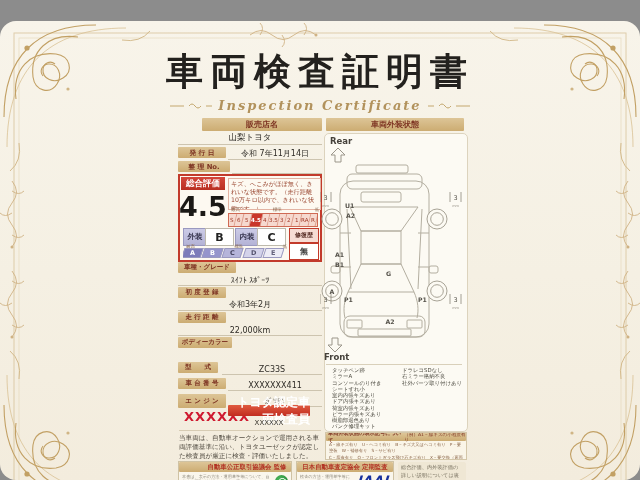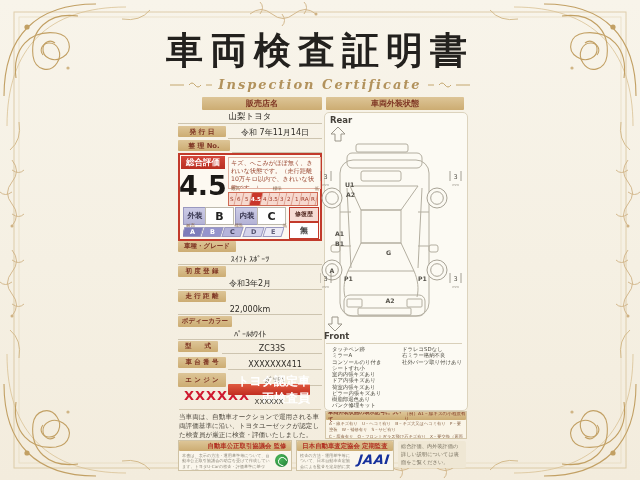--- a/index.html
+++ b/index.html
@@ -1,19 +1,19 @@
 <!DOCTYPE html>
 <html><head>
 <meta charset="utf-8">
 <style>
   html,body{margin:0;padding:0;background:#8c8c8c;}
   #stage{position:relative;width:640px;height:480px;overflow:hidden;font-family:"DejaVu Sans","Liberation Sans",sans-serif;}
   .cert{position:absolute;inset:0;background:
     linear-gradient(180deg,#f8f4ea 0%,#f5f0e3 55%,#f3ecdd 100%);
-    border-radius:0;overflow:hidden;}
+    border-radius:16px;overflow:hidden;margin-top:21px;}
   .abs{position:absolute;}
   .frame-svg{position:absolute;inset:0;pointer-events:none;}
   
   .title{left:0;right:0;top:26px;text-align:center;font-family:"DejaVu Serif","Liberation Serif",serif;
     font-weight:bold;font-size:37px;letter-spacing:7px;color:#23211e;}
   .subtitle-wrap{left:0;right:0;top:74px;text-align:center;color:#b2925c;}
   .subtitle{font-family:"DejaVu Serif","Liberation Serif",serif;font-style:italic;font-weight:bold;
     font-size:13px;letter-spacing:2px;vertical-align:middle;}
   .sub-deco{vertical-align:middle;margin:0 6px;}
   .bar, .bar-sm{background:linear-gradient(180deg,#ddc597,#ccac72);color:#7d3322;font-weight:bold;
@@ -210,21 +210,20 @@
   <div class="abs bar-sm fbar" style="left:178px;top:241px;width:58px;height:11px;">車種・グレード</div>
   <div class="abs value-line fvalue" style="left:178px;top:251px;width:144px;height:13px;">ｽｲﾌﾄ ｽﾎﾟｰﾂ</div>
 
   <div class="abs bar-sm fbar" style="left:178px;top:266px;width:48px;height:11px;">初 度 登 録</div>
   <div class="abs value-line fvalue" style="left:178px;top:276px;width:144px;height:13px;">令和3年2月</div>
 
   <div class="abs bar-sm fbar" style="left:178px;top:291px;width:48px;height:11px;">走 行 距 離</div>
   <div class="abs value-line fvalue" style="left:178px;top:301px;width:144px;height:13px;">22,000km</div>
 
   <div class="abs bar-sm fbar" style="left:178px;top:316px;width:54px;height:11px;">ボディーカラー</div>
-  <div class="abs value-line fvalue" style="left:178px;top:326px;width:144px;height:13px;">ﾊﾟｰﾙﾎﾜｲﾄ</div>
 
   <div class="abs bar-sm fbar" style="left:178px;top:341px;width:40px;height:11px;">型　　式</div>
   <div class="abs value-line fvalue" style="left:222px;top:339px;width:100px;height:14px;">ZC33S</div>
 
   <div class="abs bar-sm fbar" style="left:178px;top:357px;width:48px;height:11px;">車 台 番 号</div>
   <div class="abs value-line fvalue" style="left:228px;top:355px;width:94px;height:14px;">XXXXXXX411</div>
 
   <div class="abs bar-sm fbar" style="left:178px;top:373px;width:48px;height:14px;">エ ン ジ ン</div>
   <div class="abs value-line fvalue" style="left:228px;top:371px;width:94px;height:14px;">ｶﾞｿﾘﾝ</div>
 

